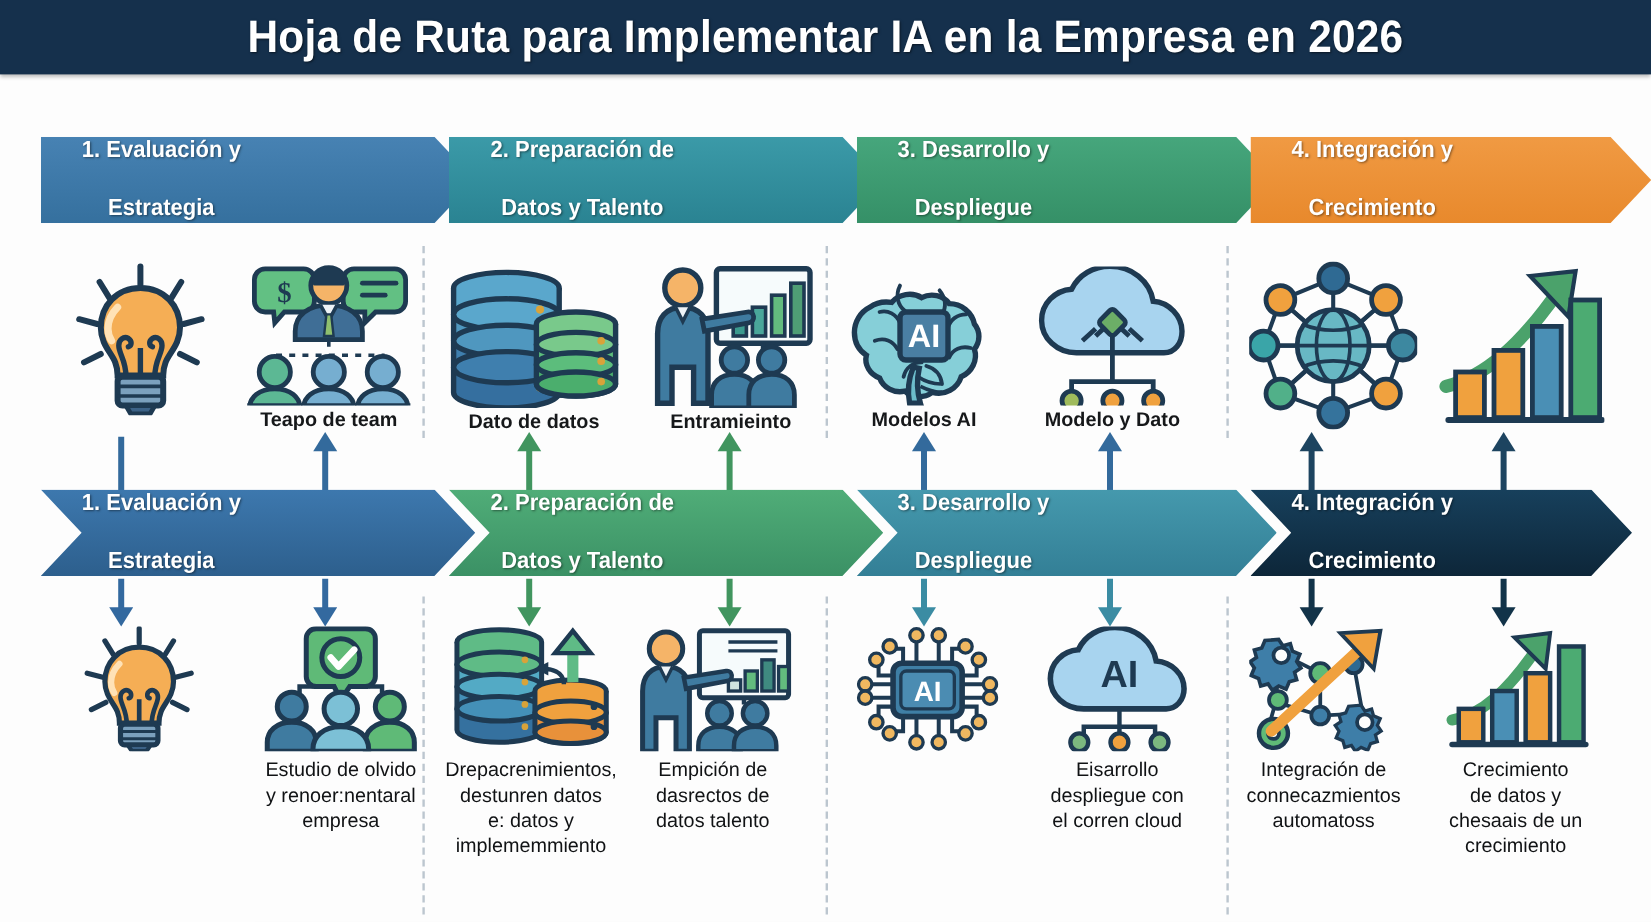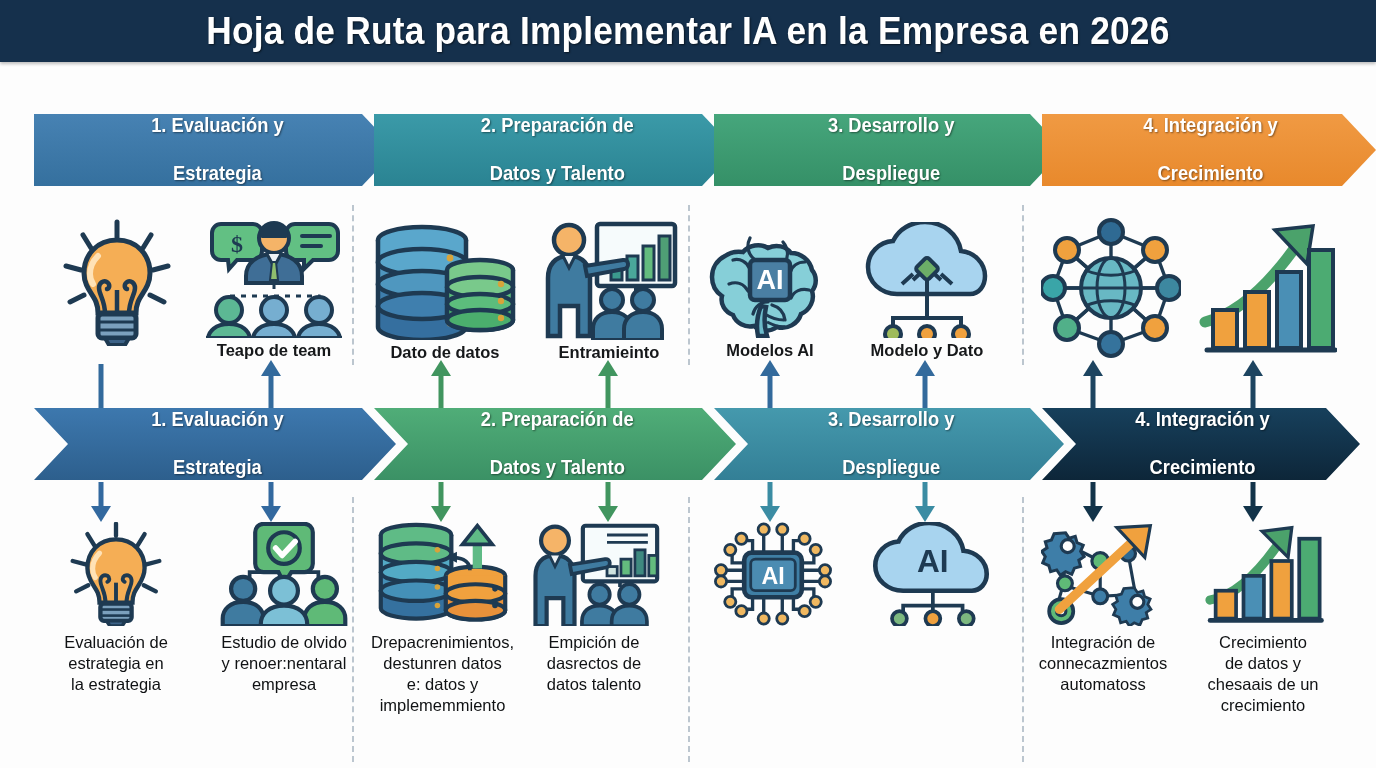--- a/index.html
+++ b/index.html
@@ -25,21 +25,21 @@
     font-family:"Liberation Sans", sans-serif;
     text-shadow:1px 1px 2px rgba(0,0,0,.55);
     transform:scaleX(.93);
     white-space:nowrap;
   }
 
   
   .chevrow{position:absolute;left:0;width:1376px;height:72px;}
   .chev{
     position:absolute;top:0;height:72px;
-    display:flex;align-items:center;justify-content:center;
+    display:flex;align-items:center;justify-content:flex-start;
     text-align:center;color:#fff;
     font-size:19.5px;font-weight:bold;line-height:1.22;
     text-shadow:1px 1px 2px rgba(0,0,0,.45);
     box-sizing:border-box;
     padding:0 26px 0 30px;
   }
   .chev span{transform:scaleX(.97);display:block;}
   
   .chev.r1{ clip-path:polygon(0 0, calc(100% - 34px) 0, 100% 50%, calc(100% - 34px) 100%, 0 100%); }
   
@@ -391,25 +391,20 @@
         <path d="M60 20c-20 0-33 15-33 33 0 14 9 21 12 29 2 5 2 8 2 11h38c0-3 0-6 2-11 3-8 12-15 12-29 0-18-13-33-33-33z" fill="#f5ae55" stroke="#1e3a52" stroke-width="5"></path>
         <path d="M41 36c-5 5-8 12-8 18 0 4 1 7 3 10" stroke="#ffe2b6" stroke-width="6" fill="none" stroke-linecap="round"></path>
         <path d="M48 94c0-14-6-19-6-26 0-5 4-8 8-6 3 2 3 6 0 7M72 94c0-14 6-19 6-26 0-5-4-8-8-6-3 2-3 6 0 7" stroke="#1e3a52" stroke-width="4.5" fill="none" stroke-linecap="round"></path>
         <line x1="60" y1="70" x2="60" y2="94" stroke="#1e3a52" stroke-width="4.5"></line>
         <rect x="42" y="94" width="36" height="20" rx="4" fill="#7ba0bd" stroke="#1e3a52" stroke-width="5"></rect>
         <line x1="42" y1="101" x2="78" y2="101" stroke="#1e3a52" stroke-width="3"></line>
         <line x1="42" y1="108" x2="78" y2="108" stroke="#1e3a52" stroke-width="3"></line>
         <path d="M49 114h22l-4 6h-14z" fill="#3c6287" stroke="#1e3a52" stroke-width="4"></path>
       </svg>
     </div>
-    <div class="cap2">
-      <div>Evaluación de</div>
-      <div>estrategia en</div>
-      <div>la estrategia</div>
-    </div>
   </div>
 
   <div class="cell" style="left:208px;top:522px;width:152px;">
     <div class="art">
       <svg width="132" height="104" viewBox="0 0 140 112">
         <path d="M48 2h44c5 0 9 4 9 9v34c0 5-4 9-9 9H78l-8 12-6-12H48c-5 0-9-4-9-9V11c0-5 4-9 9-9z" fill="#5fba77" stroke="#1e3a52" stroke-width="4.5"></path>
         <circle cx="70" cy="28" r="17" fill="none" stroke="#1e3a52" stroke-width="4.5"></circle>
         <path d="M61 28l7 8 14-15" stroke="#ffffff" stroke-width="6" fill="none" stroke-linecap="round" stroke-linejoin="round"></path>
         <g stroke="#1e3a52" stroke-width="4" fill="none">
             <path d="M33 62V54h12M107 62V54H95"></path>
@@ -557,20 +552,25 @@
         <path d="M40 74c-17 0-30-12-30-27 0-14 11-25 25-26 6-13 19-20 33-20 19 0 34 13 37 30 14 1 25 12 25 25 0 10-7 18-16 18z" fill="#a8d4ef" stroke="#1e3a52" stroke-width="5"></path>
         <text x="72" y="54" font-size="34" font-weight="bold" fill="#1e3a52" text-anchor="middle" font-family="Liberation Sans, sans-serif">AI</text>
         <g stroke="#1e3a52" stroke-width="4" fill="none">
           <path d="M72 74v24M40 98v-8h64v8"></path>
         </g>
         <circle cx="36" cy="104" r="8" fill="#7cb87f" stroke="#1e3a52" stroke-width="4"></circle>
         <circle cx="72" cy="104" r="8" fill="#f0a13e" stroke="#1e3a52" stroke-width="4"></circle>
         <circle cx="108" cy="104" r="8" fill="#7cb87f" stroke="#1e3a52" stroke-width="4"></circle>
       </svg>
     </div>
+    <div class="cap2">
+      <div>Eisarrollo</div>
+      <div>despliegue con</div>
+      <div>el corren cloud</div>
+    </div>
   </div>
 
   <div class="cell" style="left:1028px;top:522px;width:150px;">
     <div class="art">
       <svg width="124" height="104" viewBox="0 0 130 112">
         <g stroke="#1e3a52" stroke-width="3.4" fill="none">
           <path d="M26 24 L62 42 L92 34 M26 24 L22 68 L62 80 M62 42 L62 80 M92 34 L100 78 L62 80 M22 68 L14 96 M100 78 L104 96"></path>
         </g>
         <path d="M26 20 m-9 0 a9 9 0 1 1 18 0 a9 9 0 1 1 -18 0" fill="none"></path>
         <g fill="#3e7ea8" stroke="#1e3a52" stroke-width="3.4">

